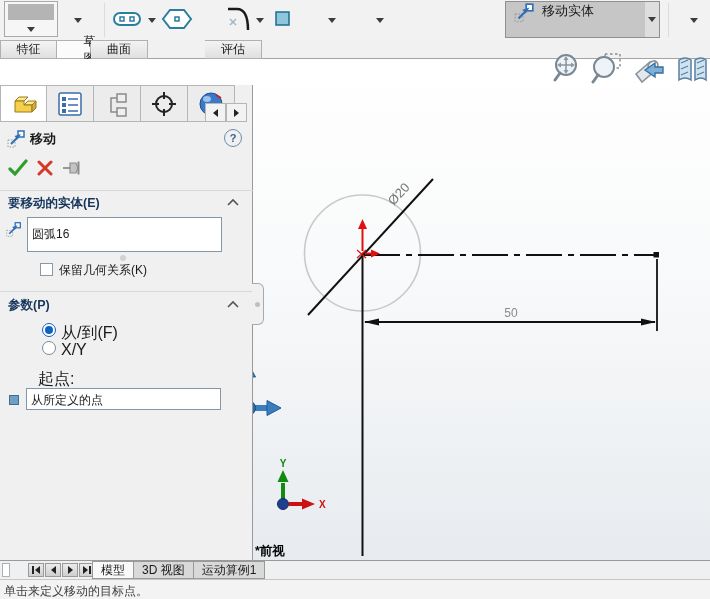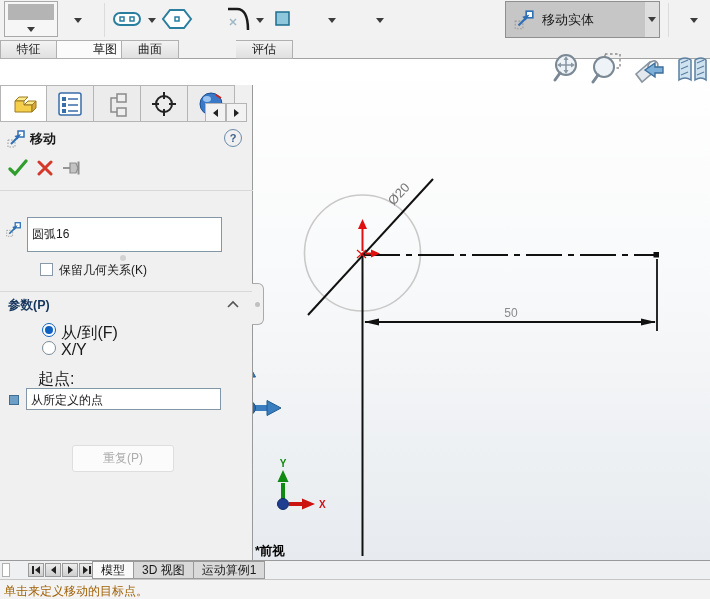--- a/index.html
+++ b/index.html
@@ -8,21 +8,21 @@
   .abs{position:absolute;}
   
   .toolbar{position:absolute;left:0;top:0;width:710px;height:40px;background:#f2f2f2;}
   .caret{width:0;height:0;border-left:4px solid transparent;border-right:4px solid transparent;border-top:5px solid #3c3c3c;}
   .vsep{position:absolute;top:3px;width:1px;height:34px;background:#dcdcdc;}
   .big-btn{position:absolute;left:4px;top:1px;width:54px;height:36px;border:1px solid #a9a9a9;background:#f6f6f6;box-sizing:border-box;}
   .big-btn .block{position:absolute;left:3px;top:2px;width:46px;height:16px;background:#b4b4b4;}
   .big-btn .caret{position:absolute;left:22px;top:25px;}
   .toolbtn{position:absolute;top:4px;display:flex;align-items:center;justify-content:center;}
   .cmd-btn{position:absolute;left:505px;top:1px;width:141px;height:37px;background:#c6c6c6;border:1px solid #8f8f8f;
-           box-sizing:border-box;display:flex;align-items:center;gap:7px;padding-left:7px;font-size:13px;}
+           box-sizing:border-box;display:flex;align-items:flex-start;gap:7px;padding-left:7px;font-size:13px;}
   .cmd-caret{position:absolute;left:645px;top:1px;width:15px;height:37px;border:1px solid #8f8f8f;border-left:none;
              background:#dedede;box-sizing:border-box;display:flex;align-items:center;justify-content:center;}
   
   .ribbontabs{position:absolute;left:0;top:40px;width:710px;height:19px;display:flex;border-bottom:1px solid #a3a3a3;box-sizing:border-box;}
   .rtab{box-sizing:border-box;height:19px;border:1px solid #b0b0b0;border-left:none;background:linear-gradient(#f3f3f3,#e0e0e0);
         font-size:12px;display:flex;align-items:center;justify-content:center;}
   .rtab.first{border-left:1px solid #b0b0b0;}
   .rtab.active{background:#fbfbfb;}
   
   .graphics{position:absolute;left:0;top:59px;width:710px;height:501px;
@@ -73,21 +73,21 @@
   .bnav .nb{width:16px;height:14px;background:linear-gradient(#ececec,#cfcfcf);border:1px solid #9a9a9a;box-sizing:border-box;
             display:flex;align-items:center;justify-content:center;gap:1px;}
   .bbar{width:2px;height:8px;background:#222;}
   .btabs{position:absolute;left:92px;top:0px;display:flex;height:18px;}
   .btab{box-sizing:border-box;border:1px solid #9a9a9a;border-left:none;background:#d9d9d9;font-size:12px;
         display:flex;align-items:center;justify-content:center;padding:0 8px;text-align:center;}
   .btab.first{border-left:1px solid #9a9a9a;}
   .btab.active{background:#f9f9f9;}
   .lefthandle{position:absolute;left:2px;top:2px;width:8px;height:14px;background:#fff;border:1px solid #b0b0b0;box-sizing:border-box;}
   .statusbar{position:absolute;left:0;top:579px;width:710px;height:20px;background:#f3f3f3;border-top:1px solid #c6c6c6;box-sizing:border-box;}
-  .statusbar .txt{position:absolute;left:4px;top:3px;font-size:12px;color:#a16207;}
+  .statusbar .txt{position:absolute;left:4px;top:3px;font-size:12px;color:#404040;}
 </style>
 </head>
 <body>
 
 <div class="app">
 
   <div class="toolbar">
     <div class="big-btn">
       <div class="block"></div>
       <div class="caret"></div>
@@ -141,21 +141,21 @@
       <div class="caret"></div>
     </div>
     <div class="vsep" style="left:668px;"></div>
     <div class="caret abs" style="left:690px;top:18px;"></div>
   </div>
 
   <div class="ribbontabs">
     <div class="rtab first" style="width:57px;">
         <span>特征</span>
       </div>
-    <div class="rtab active" style="width:65px;padding-left:32px;">
+    <div class="rtab active" style="width:34px;padding-left:32px;">
         <span>草图</span>
       </div>
     <div class="rtab" style="width:57px;">
         <span>曲面</span>
       </div>
     <div class="rtab" style="width:57px;margin-top:41px;">
         <span>标注</span>
       </div>
     <div class="rtab" style="width:57px;">
         <span>评估</span>
@@ -313,20 +313,26 @@
         <g>
           <line x1="1" y1="8" x2="8" y2="8" stroke="#979797" stroke-width="2"></line>
           <polygon points="8,3 14,3 16,8 14,13 8,13" fill="#c3c3c3" stroke="#8d8d8d" stroke-width="1.2"></polygon>
           <line x1="16.5" y1="1.5" x2="16.5" y2="14.5" stroke="#8d8d8d" stroke-width="2"></line>
         </g>
       </svg>
     </div>
 
     <div class="sep" style="top:105px;"></div>
 
+    <div class="sechead" style="top:109px;">
+      <div class="txt">要移动的实体(E)</div>
+      <svg class="chev" width="14" height="9" viewBox="0 0 14 9">
+        <polyline points="2,7 7,2 12,7" fill="none" stroke="#555" stroke-width="1.6"></polyline>
+      </svg>
+    </div>
 
     <svg class="abs" style="left:5px;top:136px;" width="17" height="17" viewBox="0 0 20 20">
       <rect x="2" y="11" width="7" height="7" fill="none" stroke="#9a9a9a" stroke-width="1" stroke-dasharray="1.5 1.5"></rect>
       <rect x="12" y="2" width="6" height="6" fill="#fff" stroke="#2f6fb5" stroke-width="1.5"></rect>
       <line x1="5" y1="15" x2="12" y2="8" stroke="#2f6fb5" stroke-width="2"></line>
       <polygon points="15,5 8.5,7 11.5,10.5" fill="#2f6fb5"></polygon>
     </svg>
     <div class="listbox">
       <div>圆弧16</div>
     </div>
@@ -349,23 +355,20 @@
     <div class="radio" style="left:42px;top:256px;"></div>
     <div class="rlabel" style="left:61px;top:256px;">X/Y</div>
 
     <div class="rlabel" style="left:38px;top:284px;">起点:</div>
 
     <div class="bluesq"></div>
     <div class="textbox">
       <div>从所定义的点</div>
     </div>
 
-    <div class="repeat">
-      <span>重复(P)</span>
-    </div>
   </div>
 
   <div class="splitter">
       <div class="dot"></div>
     </div>
 
   <div class="bottombar">
     <div class="lefthandle"></div>
     <div class="bnav">
       <div class="nb">

